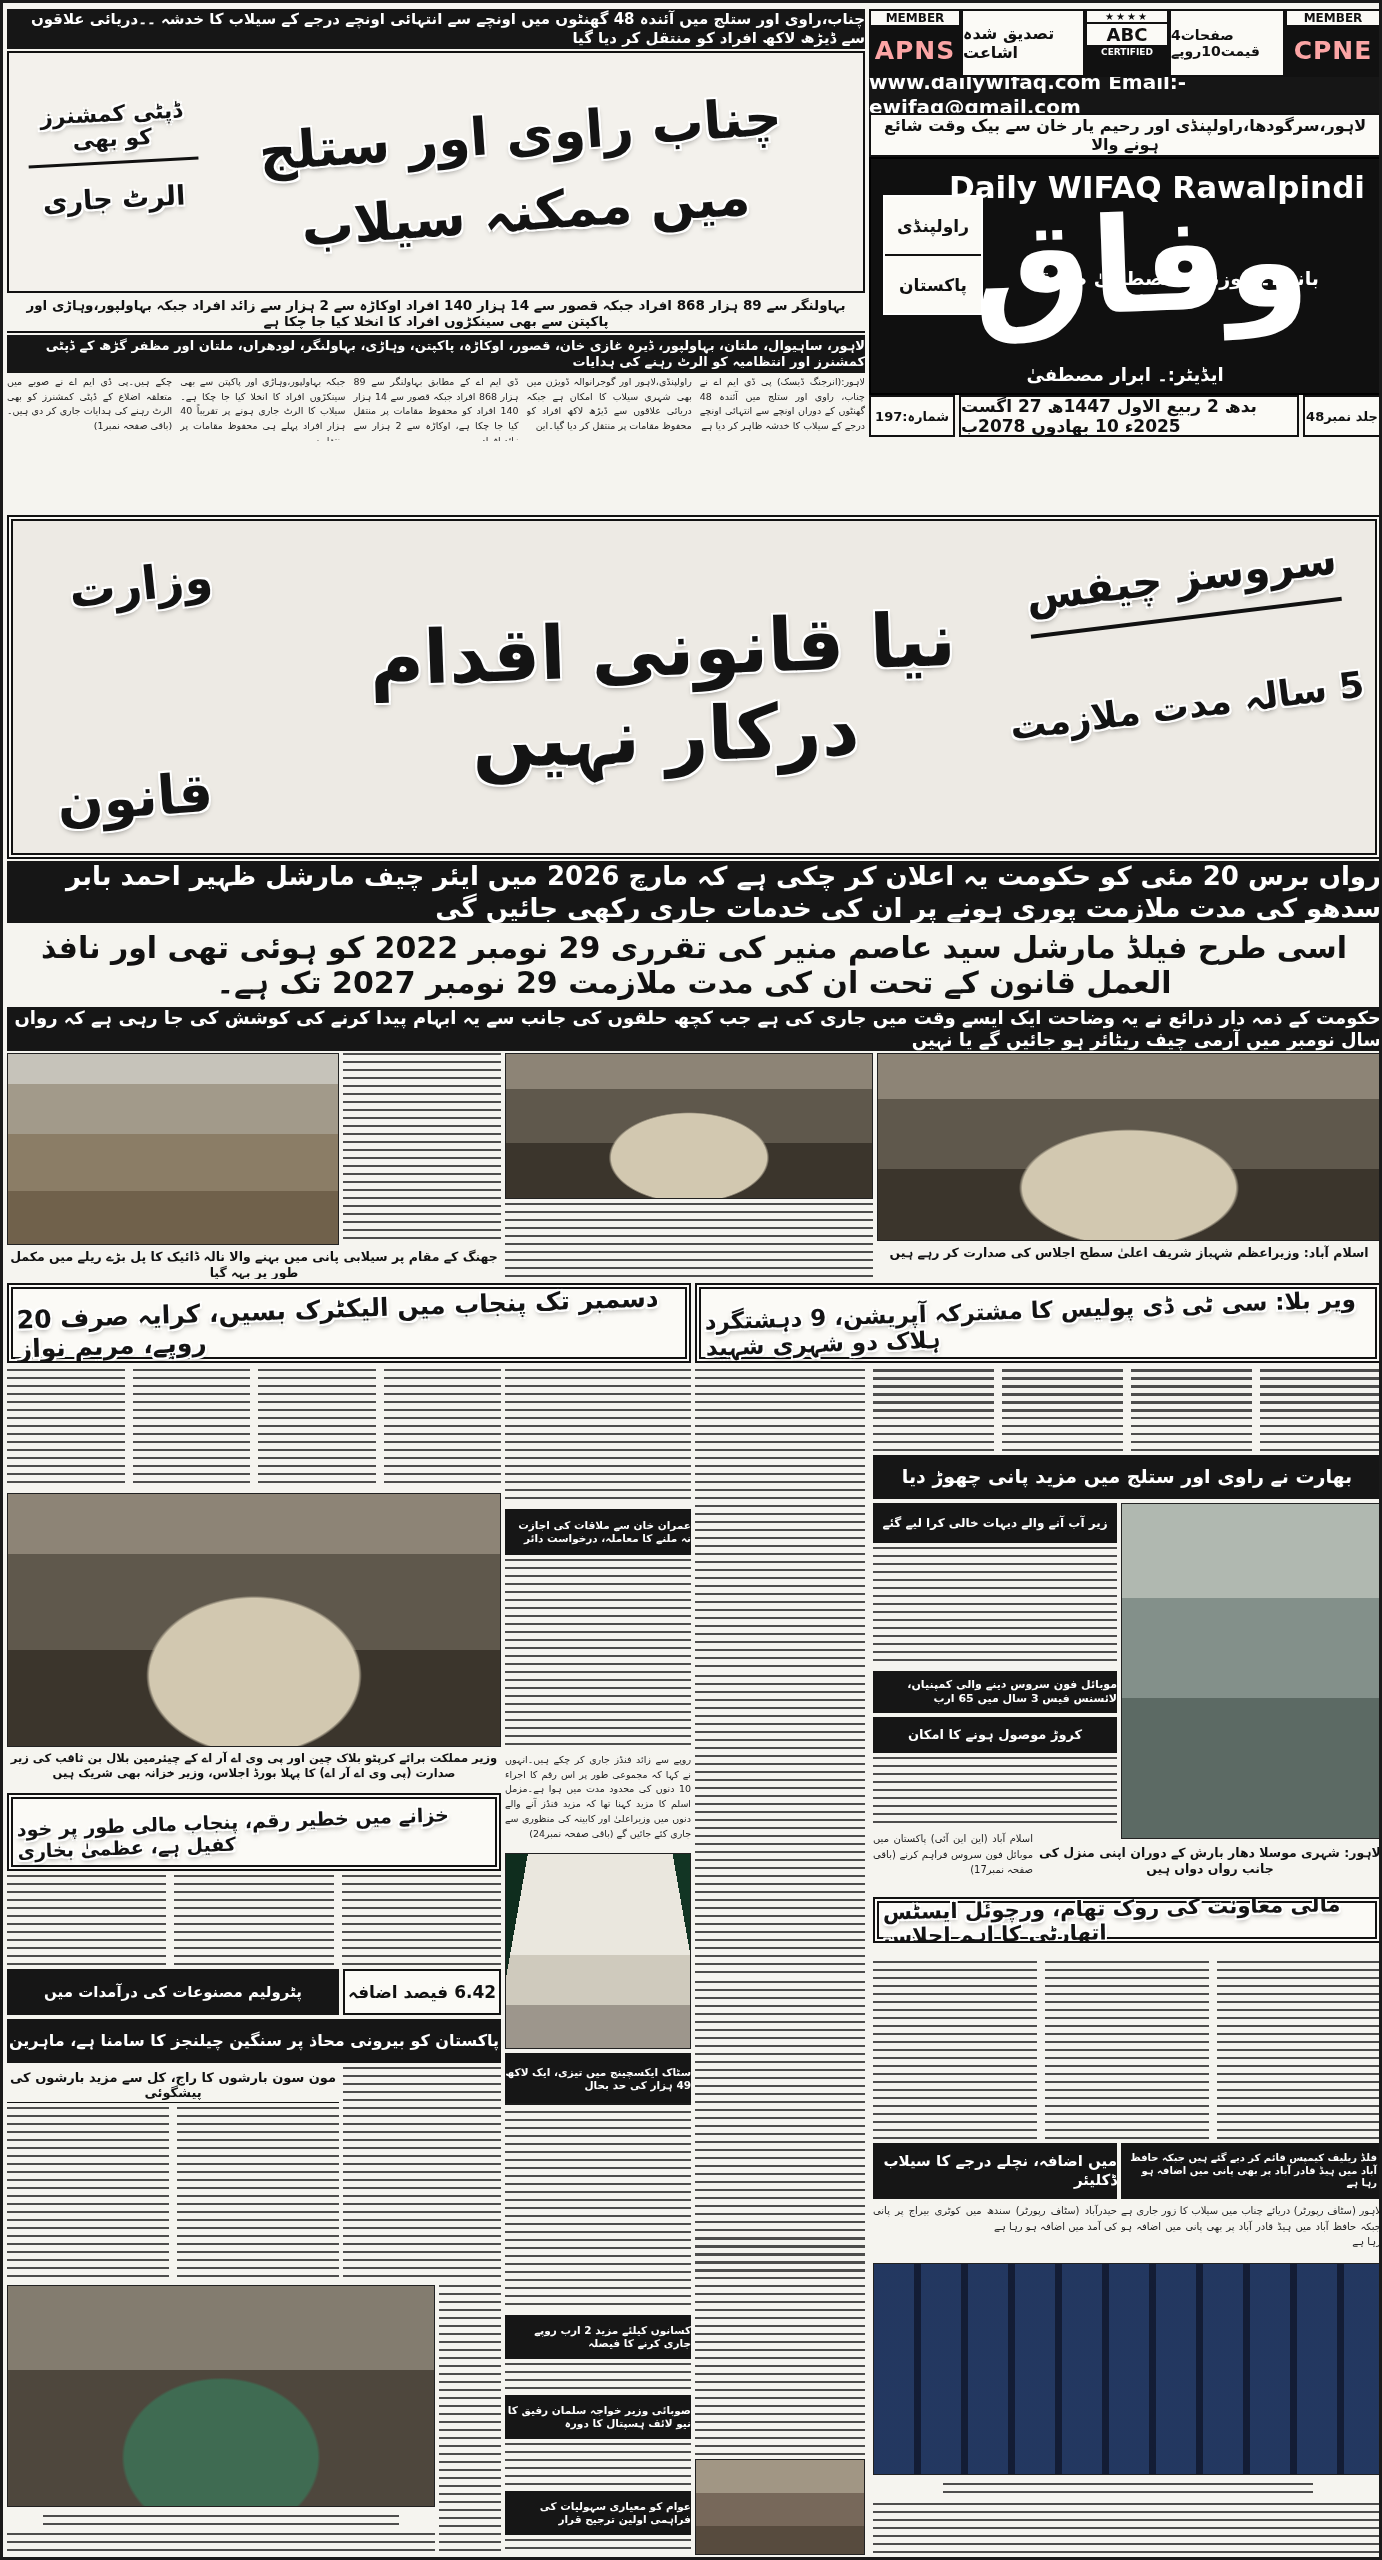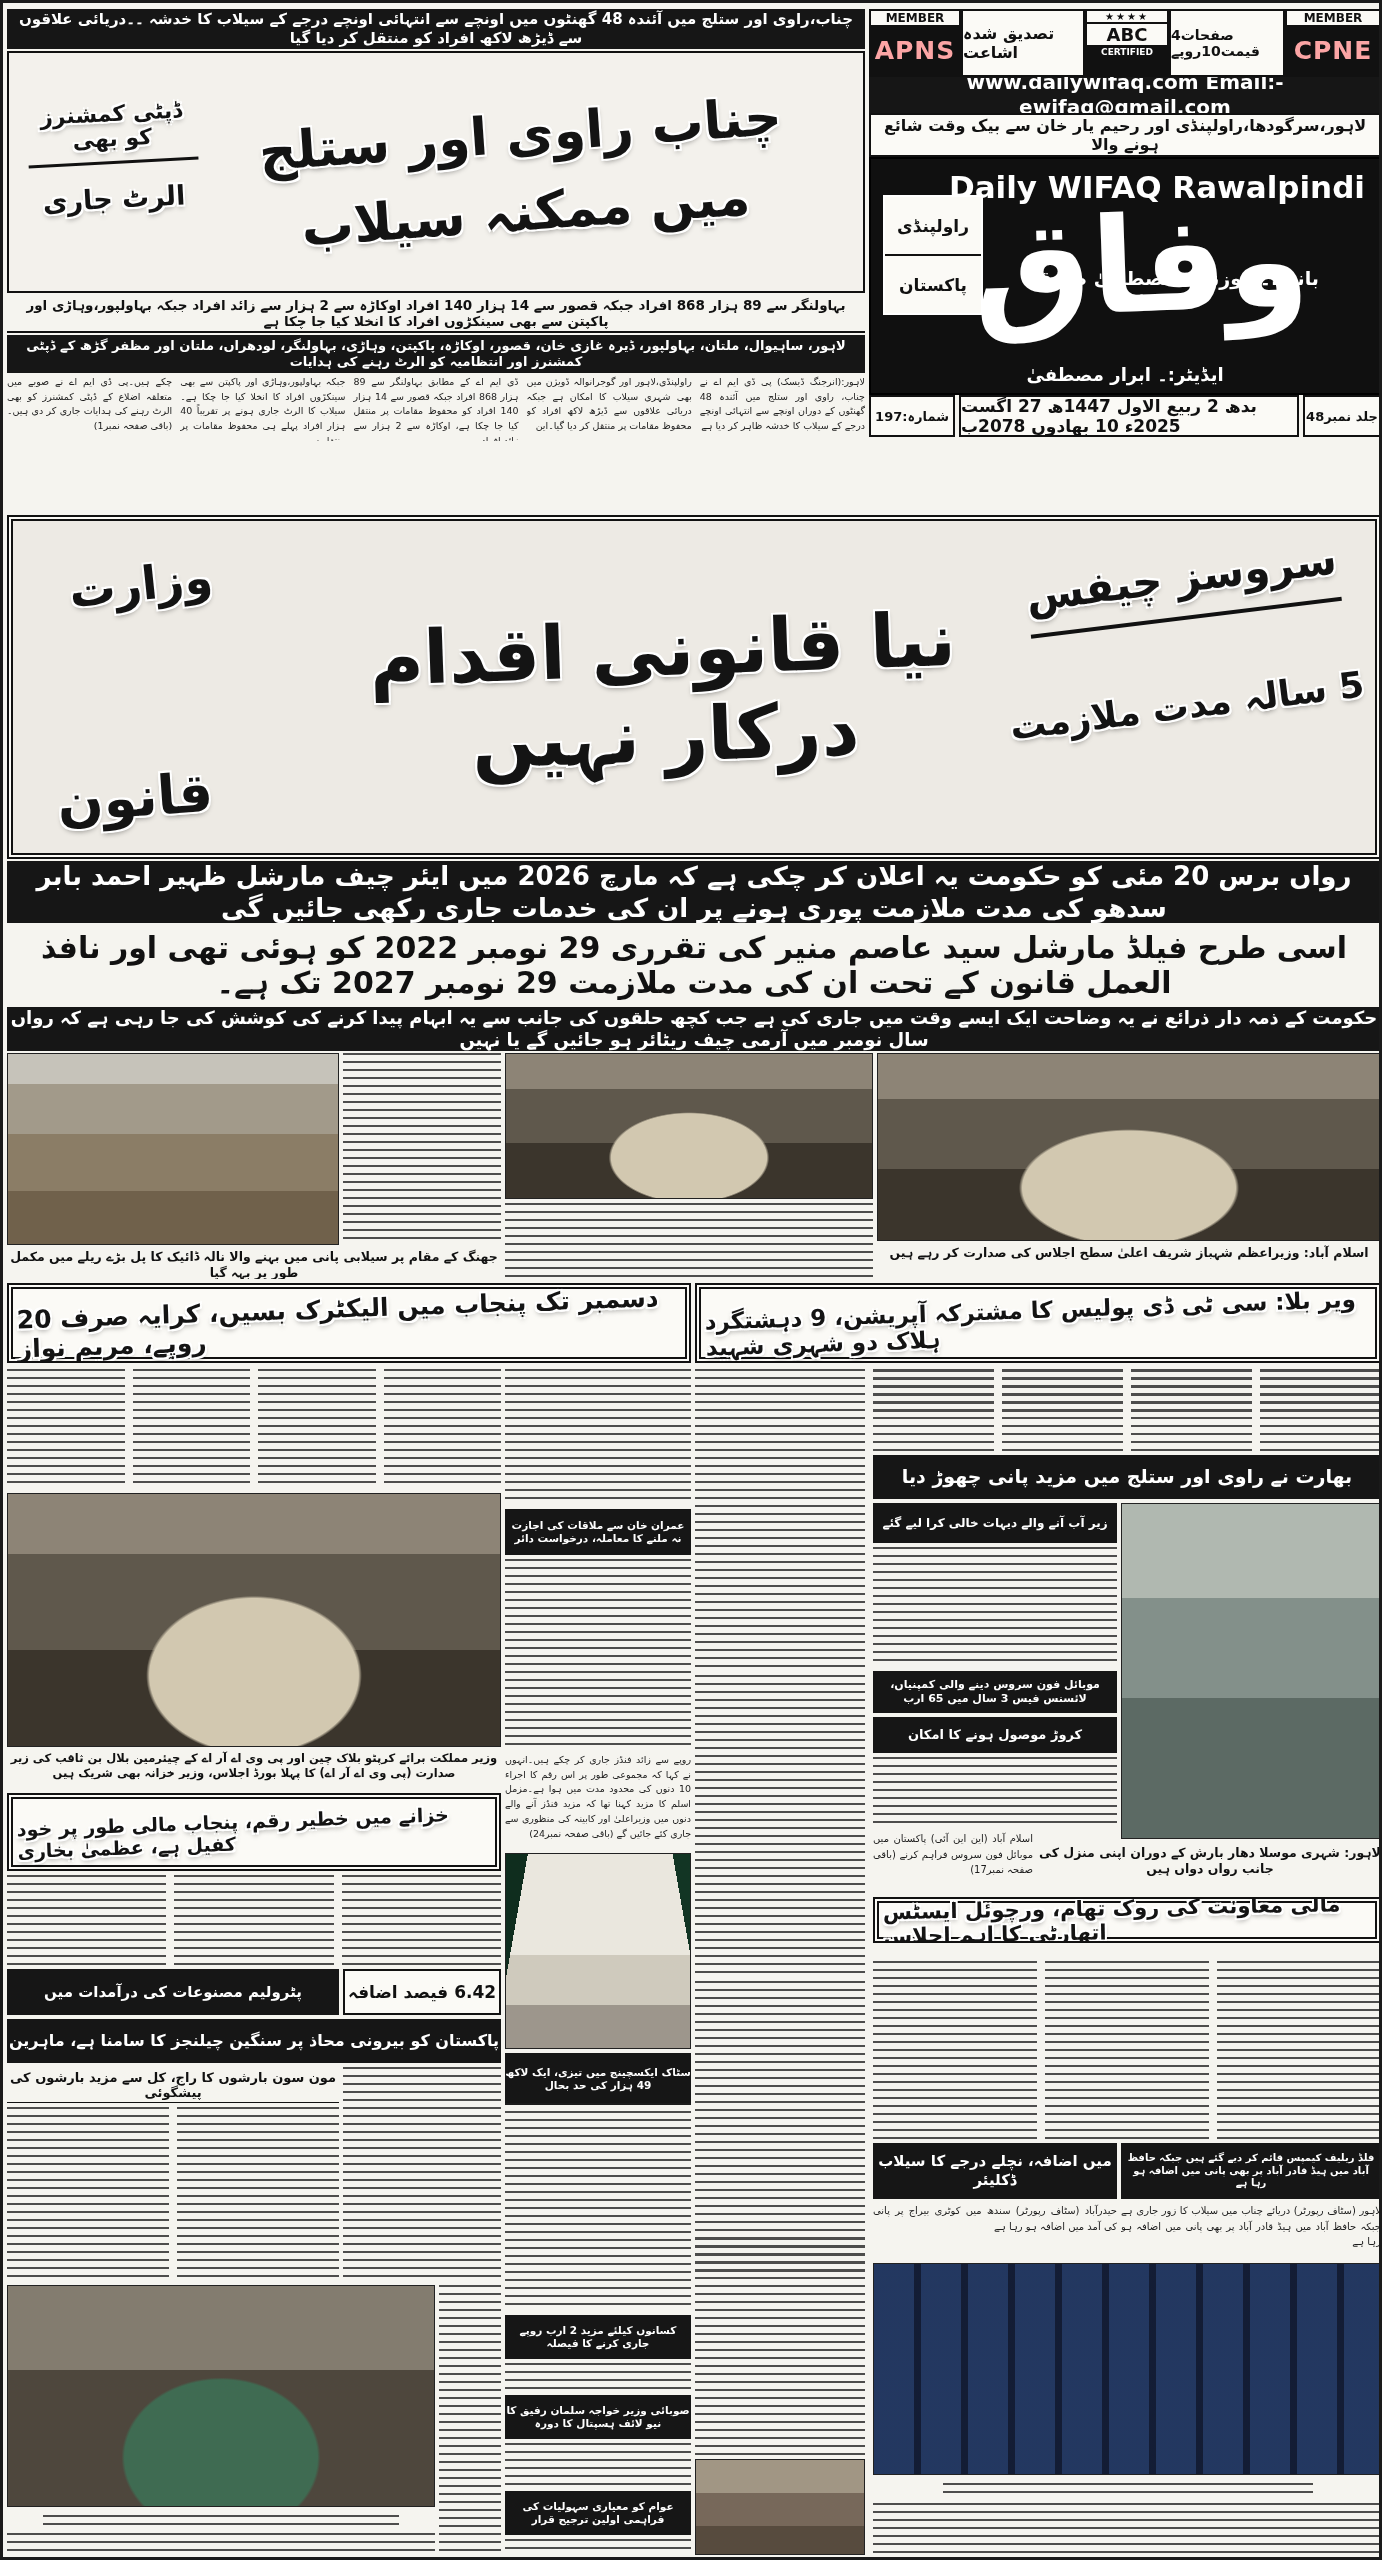--- a/index.html
+++ b/index.html
@@ -2,21 +2,21 @@
 <html lang="ur" dir="rtl"><head>
 <meta charset="utf-8">
 <style>
   html,body{margin:0;padding:0;background:#d8d6d0;}
   *{box-sizing:border-box;}
   .page{position:relative;width:1382px;height:2560px;background:#f5f4ef;margin:0 auto;
         font-family:"DejaVu Sans",sans-serif;color:#111;direction:rtl;overflow:hidden;
         border:3px solid #1a1a1a;}
   .abs{position:absolute;}
   .band{background:#161616;color:#fff;display:flex;align-items:center;justify-content:center;
-        text-align:center;font-weight:bold;overflow:hidden;line-height:1.25;}
+        font-weight:bold;overflow:hidden;line-height:1.25;}
   .boxed{background:#fbfaf6;border:2px solid #111;display:flex;align-items:center;justify-content:center;
         text-align:left;font-weight:bold;overflow:hidden;}
   .dbl{box-shadow:0 0 0 2px #fbfaf6 inset,0 0 0 4px #111 inset;padding:8px;}
   .cal{font-weight:900;color:#141414;text-shadow:2px 2px 0 #fff,-2px -2px 0 #fff,2px -2px 0 #fff,-2px 2px 0 #fff,0 3px 5px rgba(0,0,0,.35);}
   .mt{background-image:repeating-linear-gradient(to bottom,rgba(30,30,30,.78) 0 2.5px,transparent 2.5px 8px);}
   .mtgrp{display:flex;gap:8px;}
   .mtgrp>div{flex:1;}
   .tiny{font-size:9.5px;line-height:1.55;text-align:justify;overflow:hidden;color:#1c1c1c;}
   .cap{font-size:12.5px;font-weight:bold;text-align:center;overflow:hidden;line-height:1.3;}
   .photo{border:1px solid #222;}

